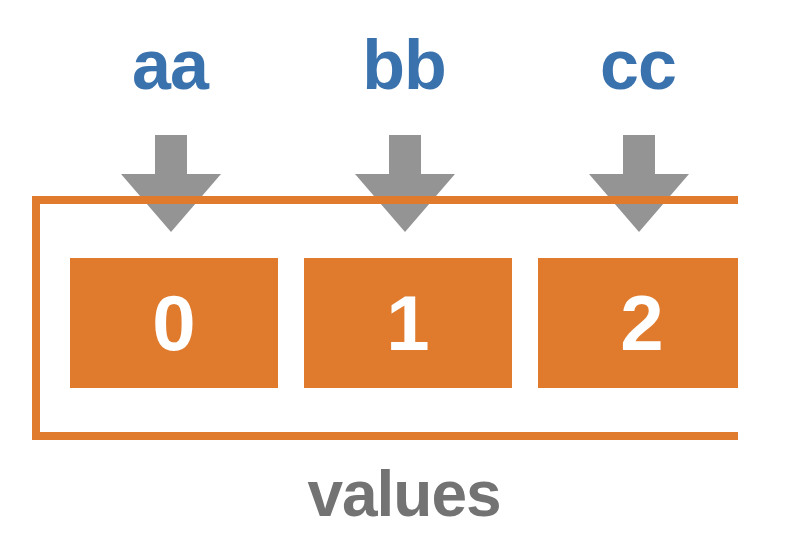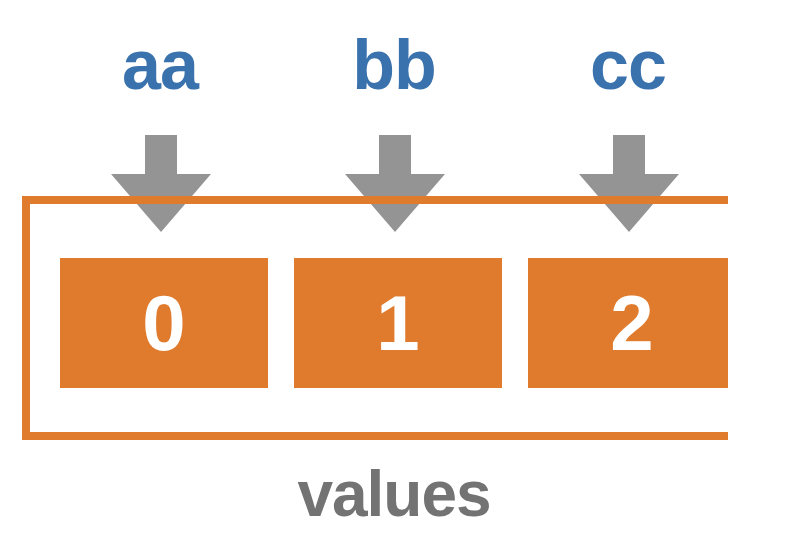--- a/index.html
+++ b/index.html
@@ -9,20 +9,21 @@
   }
   body {
     font-family: "Liberation Sans", sans-serif;
   }
   #canvas {
     position: relative;
     width: 728px;
     height: 550px;
     background: #ffffff;
     overflow: hidden;
+    margin-left: 10px;
   }
 
   
   .key-label {
     position: absolute;
     top: 22px;
     width: 200px;
     text-align: center;
     font-family: "Liberation Sans", sans-serif;
     font-size: 70px;

